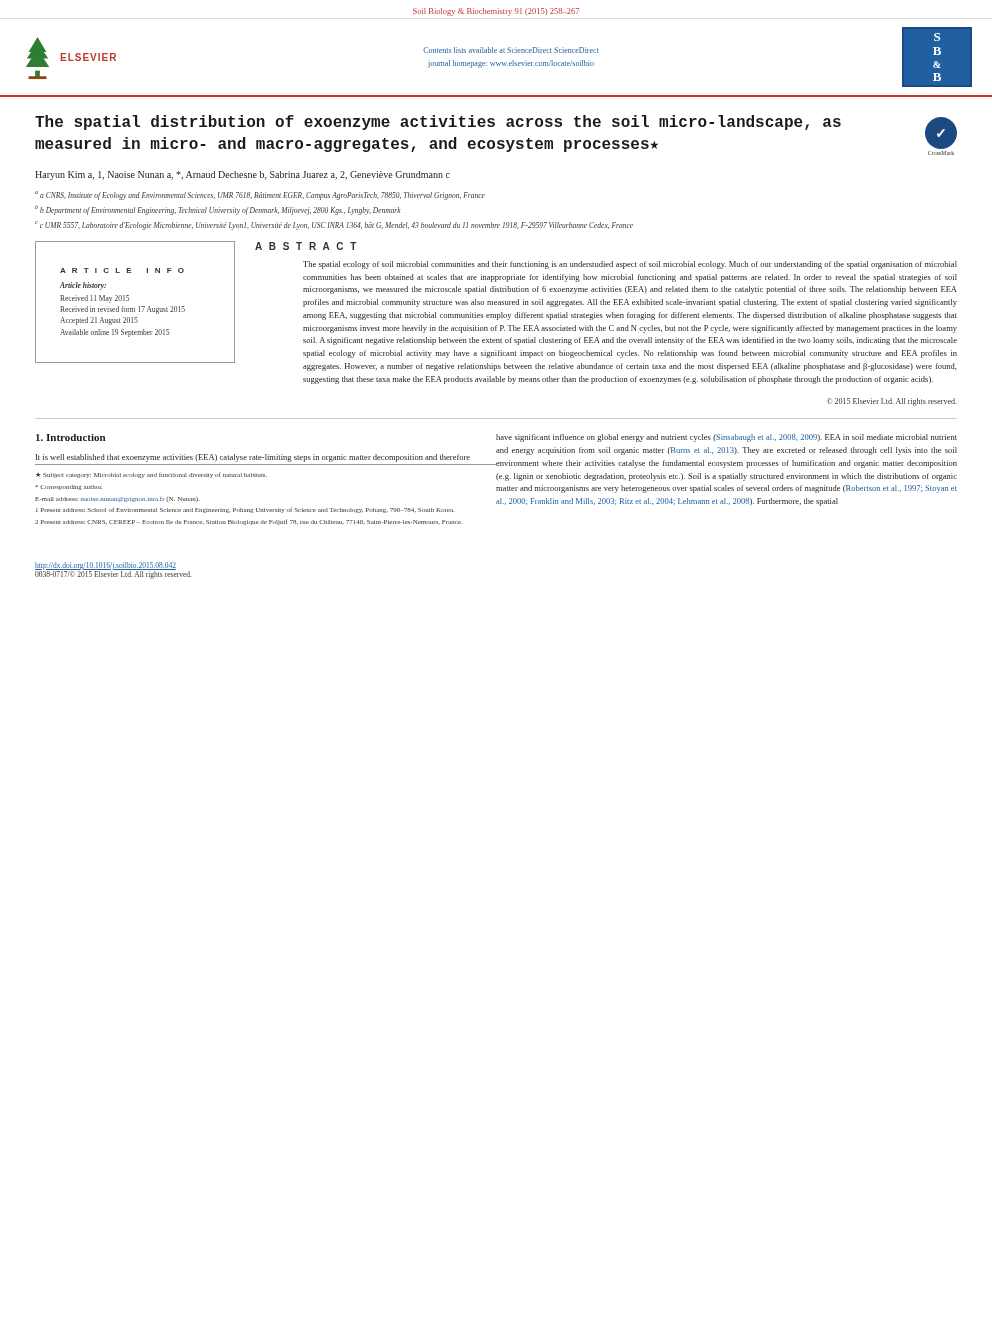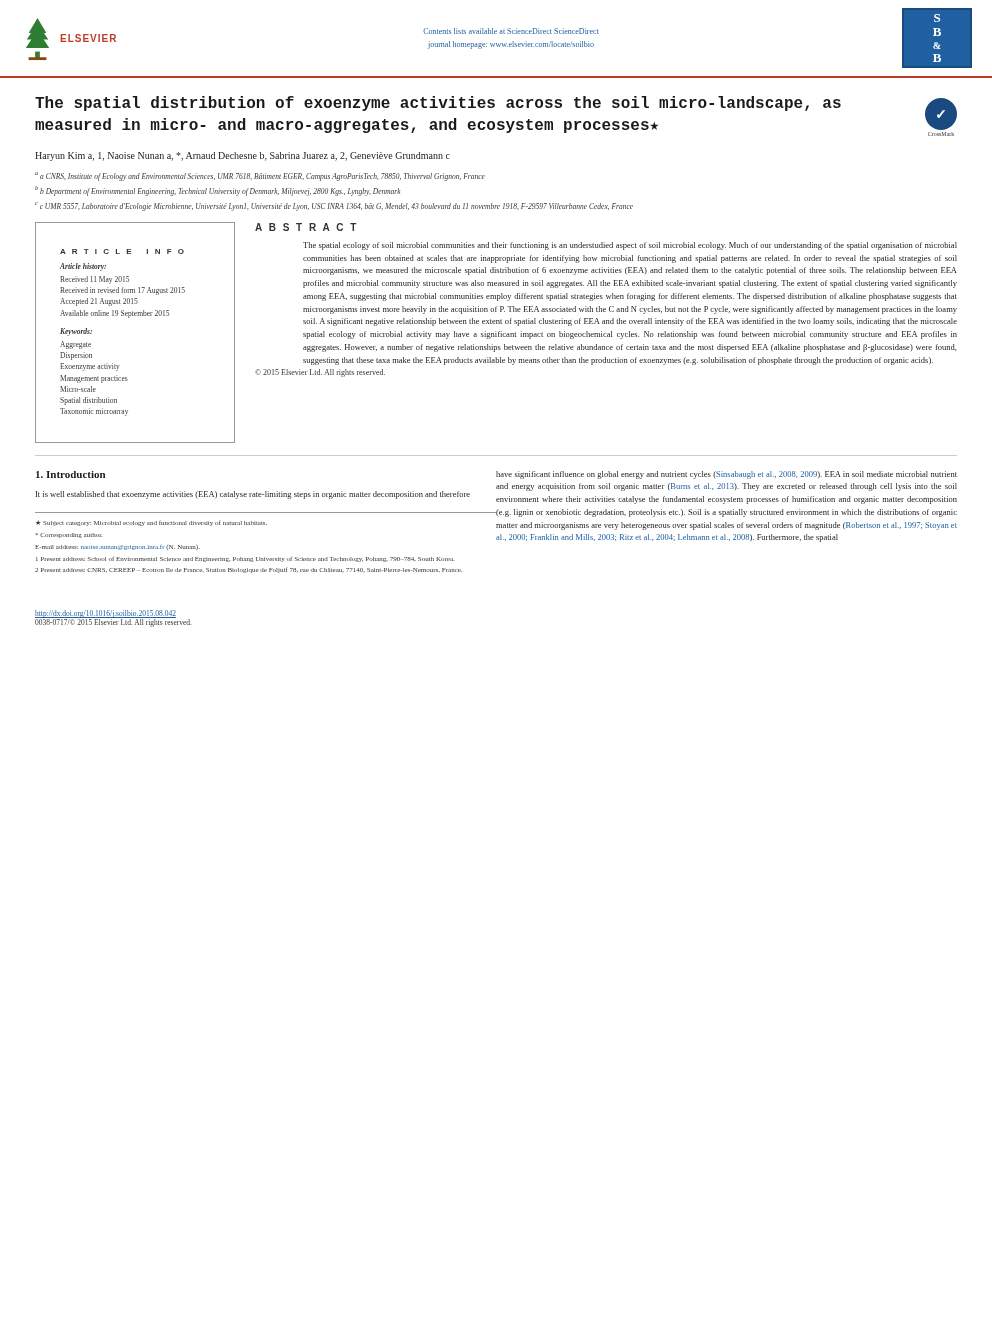--- a/index.html
+++ b/index.html
@@ -176,22 +176,22 @@
     .abstract-text {
       font-size: 8.5px;
       color: #1a1a1a;
       line-height: 1.5;
       text-align: justify;
       margin-left: 48px;
     }
     .copyright {
       font-size: 8px;
       color: #333;
-      text-align: left;
-      margin-top: 2px;
+      text-align: right;
+      margin-top: 12px;
     }
     
     .divider {
       border: none;
       border-top: 1px solid #ccc;
       margin: 12px 0;
     }
     
     .intro-section {
       display: flex;
@@ -210,21 +210,20 @@
       margin-bottom: 8px;
     }
     .body-text {
       font-size: 8.5px;
       color: #1a1a1a;
       line-height: 1.5;
       text-align: justify;
     }
     
     .footnotes {
-      margin-top: 12px;
       border-top: 1px solid #999;
       padding-top: 6px;
     }
     .footnote-item {
       font-size: 7px;
       color: #333;
       line-height: 1.4;
       margin-bottom: 2px;
     }
     
@@ -272,20 +271,23 @@
       color: white;
       font-size: 14px;
       font-weight: bold;
     }
   </style>
 </head>
 <body>
 
 <div class="page-wrapper">
 
+  <div class="journal-top-bar">
+    <span>Soil Biology &amp; Biochemistry 91 (2015) 258–267</span>
+  </div>
 
   <div class="header">
     <div class="header-left">
       <div class="elsevier-svg">
 
         <svg class="elsevier-tree" viewBox="0 0 35 48">
 
           <rect x="15" y="38" width="5" height="8" fill="#2e7d32"></rect>
 
           <polygon points="17.5,2 8,18 27,18" fill="#2e7d32"></polygon>
@@ -350,30 +352,20 @@
       <div class="col-left">
         <div class="article-info-box">
           <div class="section-header">A R T I C L E &nbsp; I N F O</div>
 
           <div class="info-section-title">Article history:</div>
           <div class="info-row">Received 11 May 2015</div>
           <div class="info-row">Received in revised form 17 August 2015</div>
           <div class="info-row">Accepted 21 August 2015</div>
           <div class="info-row">Available online 19 September 2015</div>
 
-          <div class="keywords-section">
-            <div class="info-section-title">Keywords:</div>
-            <div class="keyword-item">Aggregate</div>
-            <div class="keyword-item">Dispersion</div>
-            <div class="keyword-item">Exoenzyme activity</div>
-            <div class="keyword-item">Management practices</div>
-            <div class="keyword-item">Micro-scale</div>
-            <div class="keyword-item">Spatial distribution</div>
-            <div class="keyword-item">Taxonomic microarray</div>
-          </div>
         </div>
       </div>
 
       <div class="col-right">
         <div class="abstract-header">A B S T R A C T</div>
         <div class="abstract-text">The spatial ecology of soil microbial communities and their functioning is an understudied aspect of soil microbial ecology. Much of our understanding of the spatial organisation of microbial communities has been obtained at scales that are inappropriate for identifying how microbial functioning and spatial patterns are related. In order to reveal the spatial strategies of soil microorganisms, we measured the microscale spatial distribution of 6 exoenzyme activities (EEA) and related them to the catalytic potential of three soils. The relationship between EEA profiles and microbial community structure was also measured in soil aggregates. All the EEA exhibited scale-invariant spatial clustering. The extent of spatial clustering varied significantly among EEA, suggesting that microbial communities employ different spatial strategies when foraging for different elements. The dispersed distribution of alkaline phosphatase suggests that microorganisms invest more heavily in the acquisition of P. The EEA associated with the C and N cycles, but not the P cycle, were significantly affected by management practices in the loamy soil. A significant negative relationship between the extent of spatial clustering of EEA and the overall intensity of the EEA was identified in the two loamy soils, indicating that the microscale spatial ecology of microbial activity may have a significant impact on biogeochemical cycles. No relationship was found between microbial community structure and EEA profiles in aggregates. However, a number of negative relationships between the relative abundance of certain taxa and the most dispersed EEA (alkaline phosphatase and β-glucosidase) were found, suggesting that these taxa make the EEA products available by means other than the production of exoenzymes (e.g. solubilisation of phosphate through the production of organic acids).</div>
         <div class="copyright">© 2015 Elsevier Ltd. All rights reserved.</div>
       </div>
     </div>
 

